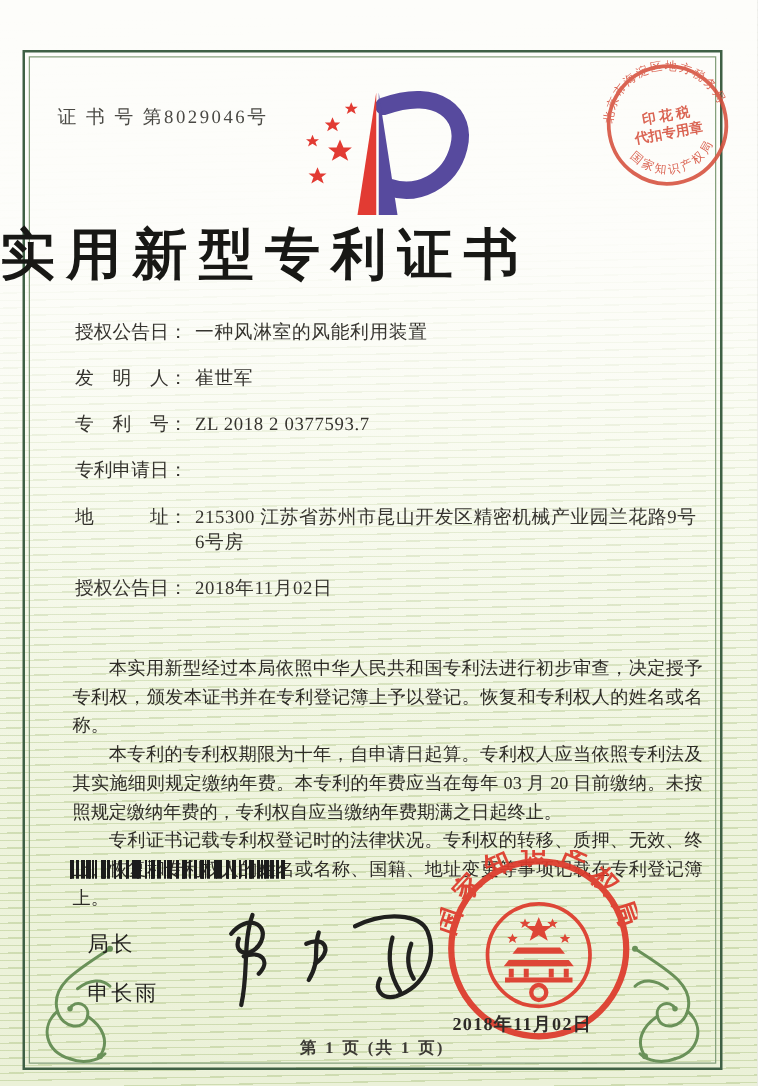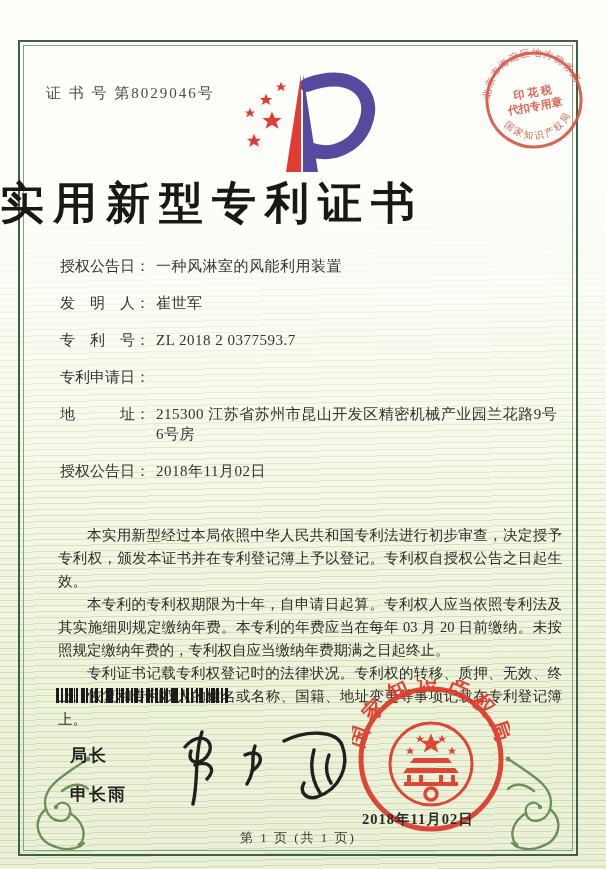--- a/index.html
+++ b/index.html
@@ -37,33 +37,33 @@
 
   .barcode{
     position:absolute;left:56px;top:688px;width:172px;height:15px;z-index:4;
     background:
       repeating-linear-gradient(90deg,#1c1c1c 0 2px,rgba(0,0,0,0) 2px 5px),
       repeating-linear-gradient(90deg,#1c1c1c 0 1px,rgba(0,0,0,0) 1px 9px),
       repeating-linear-gradient(90deg,#1c1c1c 0 3px,rgba(0,0,0,0) 3px 13px);
   }
 
   .signblock{position:absolute;left:70px;top:744px;font-size:17px;color:#23221f;letter-spacing:2px;z-index:5;}
-  .signblock div{margin-bottom:16px;font-weight:bold;}
+  .signblock div{margin-bottom:16px;}
   .signature{position:absolute;left:168px;top:720px;width:195px;height:96px;z-index:5;}
 
   .seal{position:absolute;left:352px;top:680px;width:158px;height:158px;z-index:4;opacity:.93;}
   .seal-date{position:absolute;left:362px;top:810px;width:160px;font-size:14.5px;font-weight:700;color:#2e2b28;letter-spacing:1px;z-index:6;}
 
   .taxstamp{position:absolute;left:482px;top:48px;width:104px;height:104px;z-index:5;opacity:.88;transform:rotate(-10deg);}
 
   .corner{position:absolute;width:74px;height:96px;z-index:4;}
   .corner.bl{left:22px;top:755px;}
   .corner.br{right:32px;top:755px;transform:scaleX(-1);}
 
-  .footer{position:absolute;left:18px;right:28px;top:829px;text-align:center;font-size:13px;color:#3c3a35;letter-spacing:2px;z-index:5;}
+  .footer{position:absolute;left:18px;right:28px;top:829px;text-align:center;font-size:13px;color:#3c3a35;letter-spacing:2px;z-index:5;font-weight:bold;}
 </style>
 </head>
 <body>
 
 <div class="stage">
 
   <svg width="0" height="0" style="position:absolute">
     <defs>
       <polygon id="star5" points="0,-10 2.9,-3.1 10,-3.1 4.5,1.2 6.9,8.1 0,4 -6.9,8.1 -4.5,1.2 -10,-3.1 -2.9,-3.1"></polygon>
     </defs>
@@ -114,21 +114,21 @@
       </div>
       <div class="frow split">
         <span class="pair">
           <span class="lbl">授权公告日：</span>
           <span class="val">2018年11月02日</span>
         </span>
       </div>
     </div>
 
     <div class="bodytext">
-      <p>本实用新型经过本局依照中华人民共和国专利法进行初步审查，决定授予专利权，颁发本证书并在专利登记簿上予以登记。专利权自授权公告之日起生效。</p>
+      <p>本实用新型经过本局依照中华人民共和国专利法进行初步审查，决定授予专利权，颁发本证书并在专利登记簿上予以登记。恢复和专利权人的姓名或名称。</p>
       <p>本专利的专利权期限为十年，自申请日起算。专利权人应当依照专利法及其实施细则规定缴纳年费。本专利的年费应当在每年 03 月 20 日前缴纳。未按照规定缴纳年费的，专利权自应当缴纳年费期满之日起终止。</p>
       <p>专利证书记载专利权登记时的法律状况。专利权的转移、质押、无效、终止、恢复和专利权人的姓名或名称、国籍、地址变更等事项记载在专利登记簿上。</p>
     </div>
 
     <div class="barcode"></div>
 
     <div class="signblock">
       <div>局长</div>
       <div>申长雨</div>
     </div>

